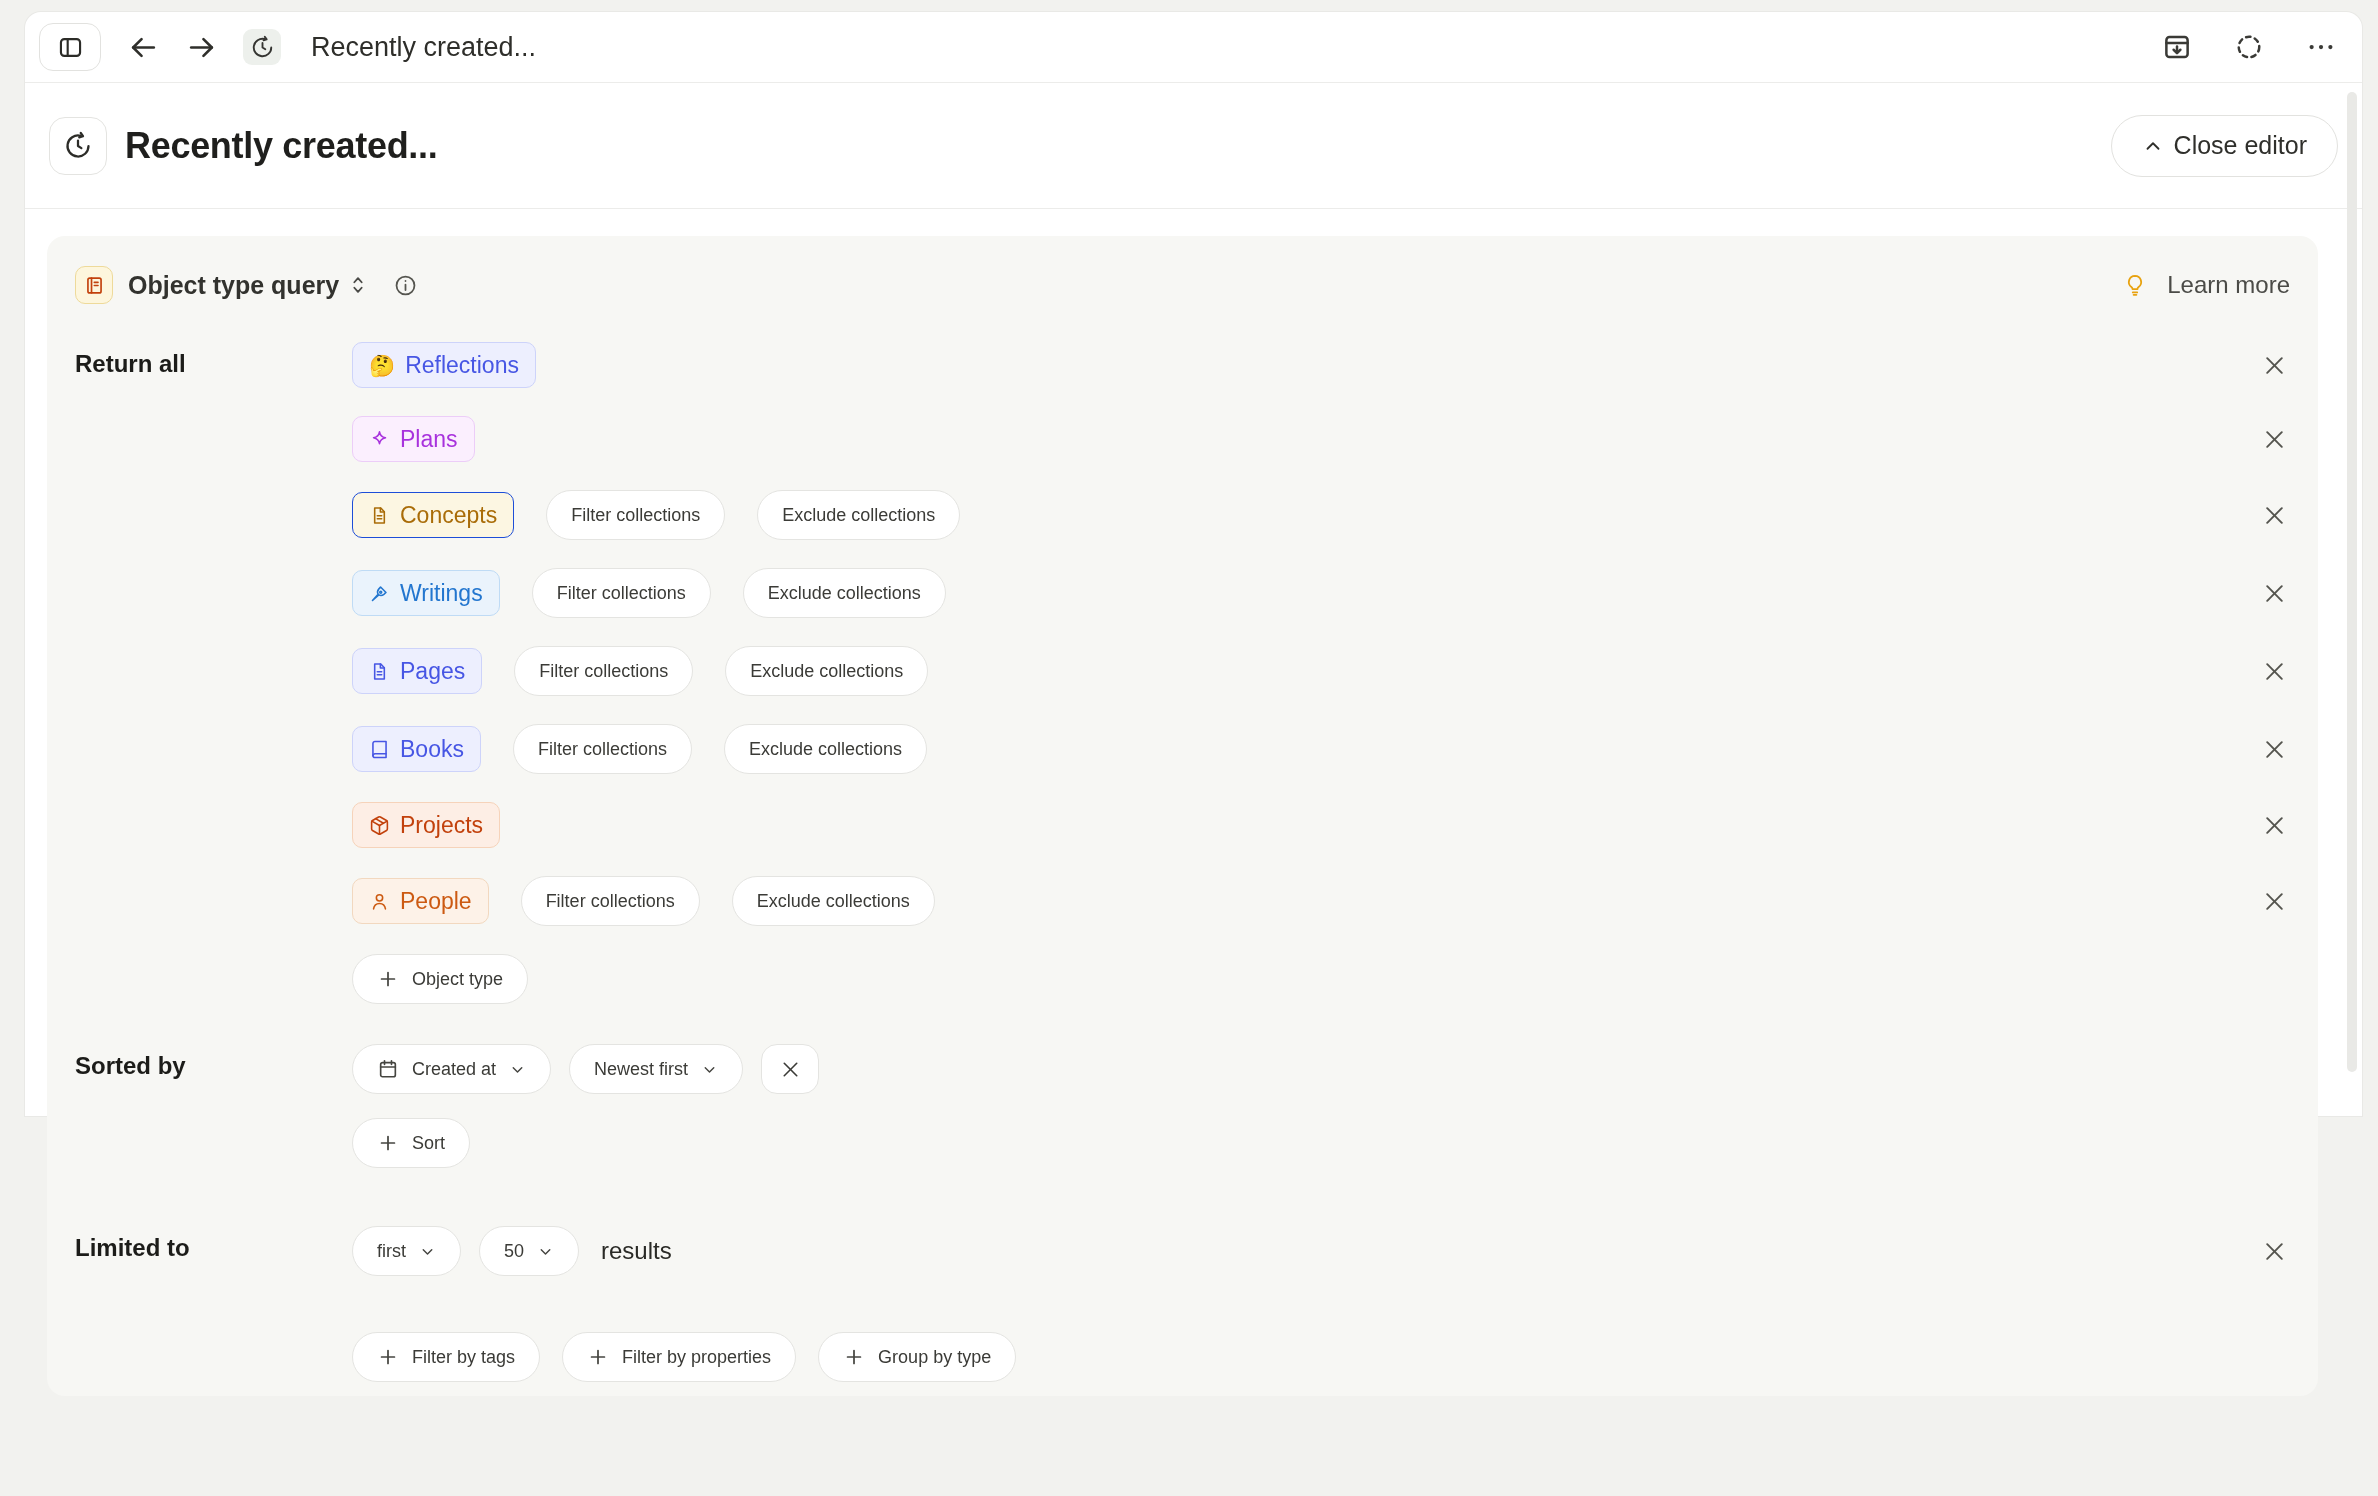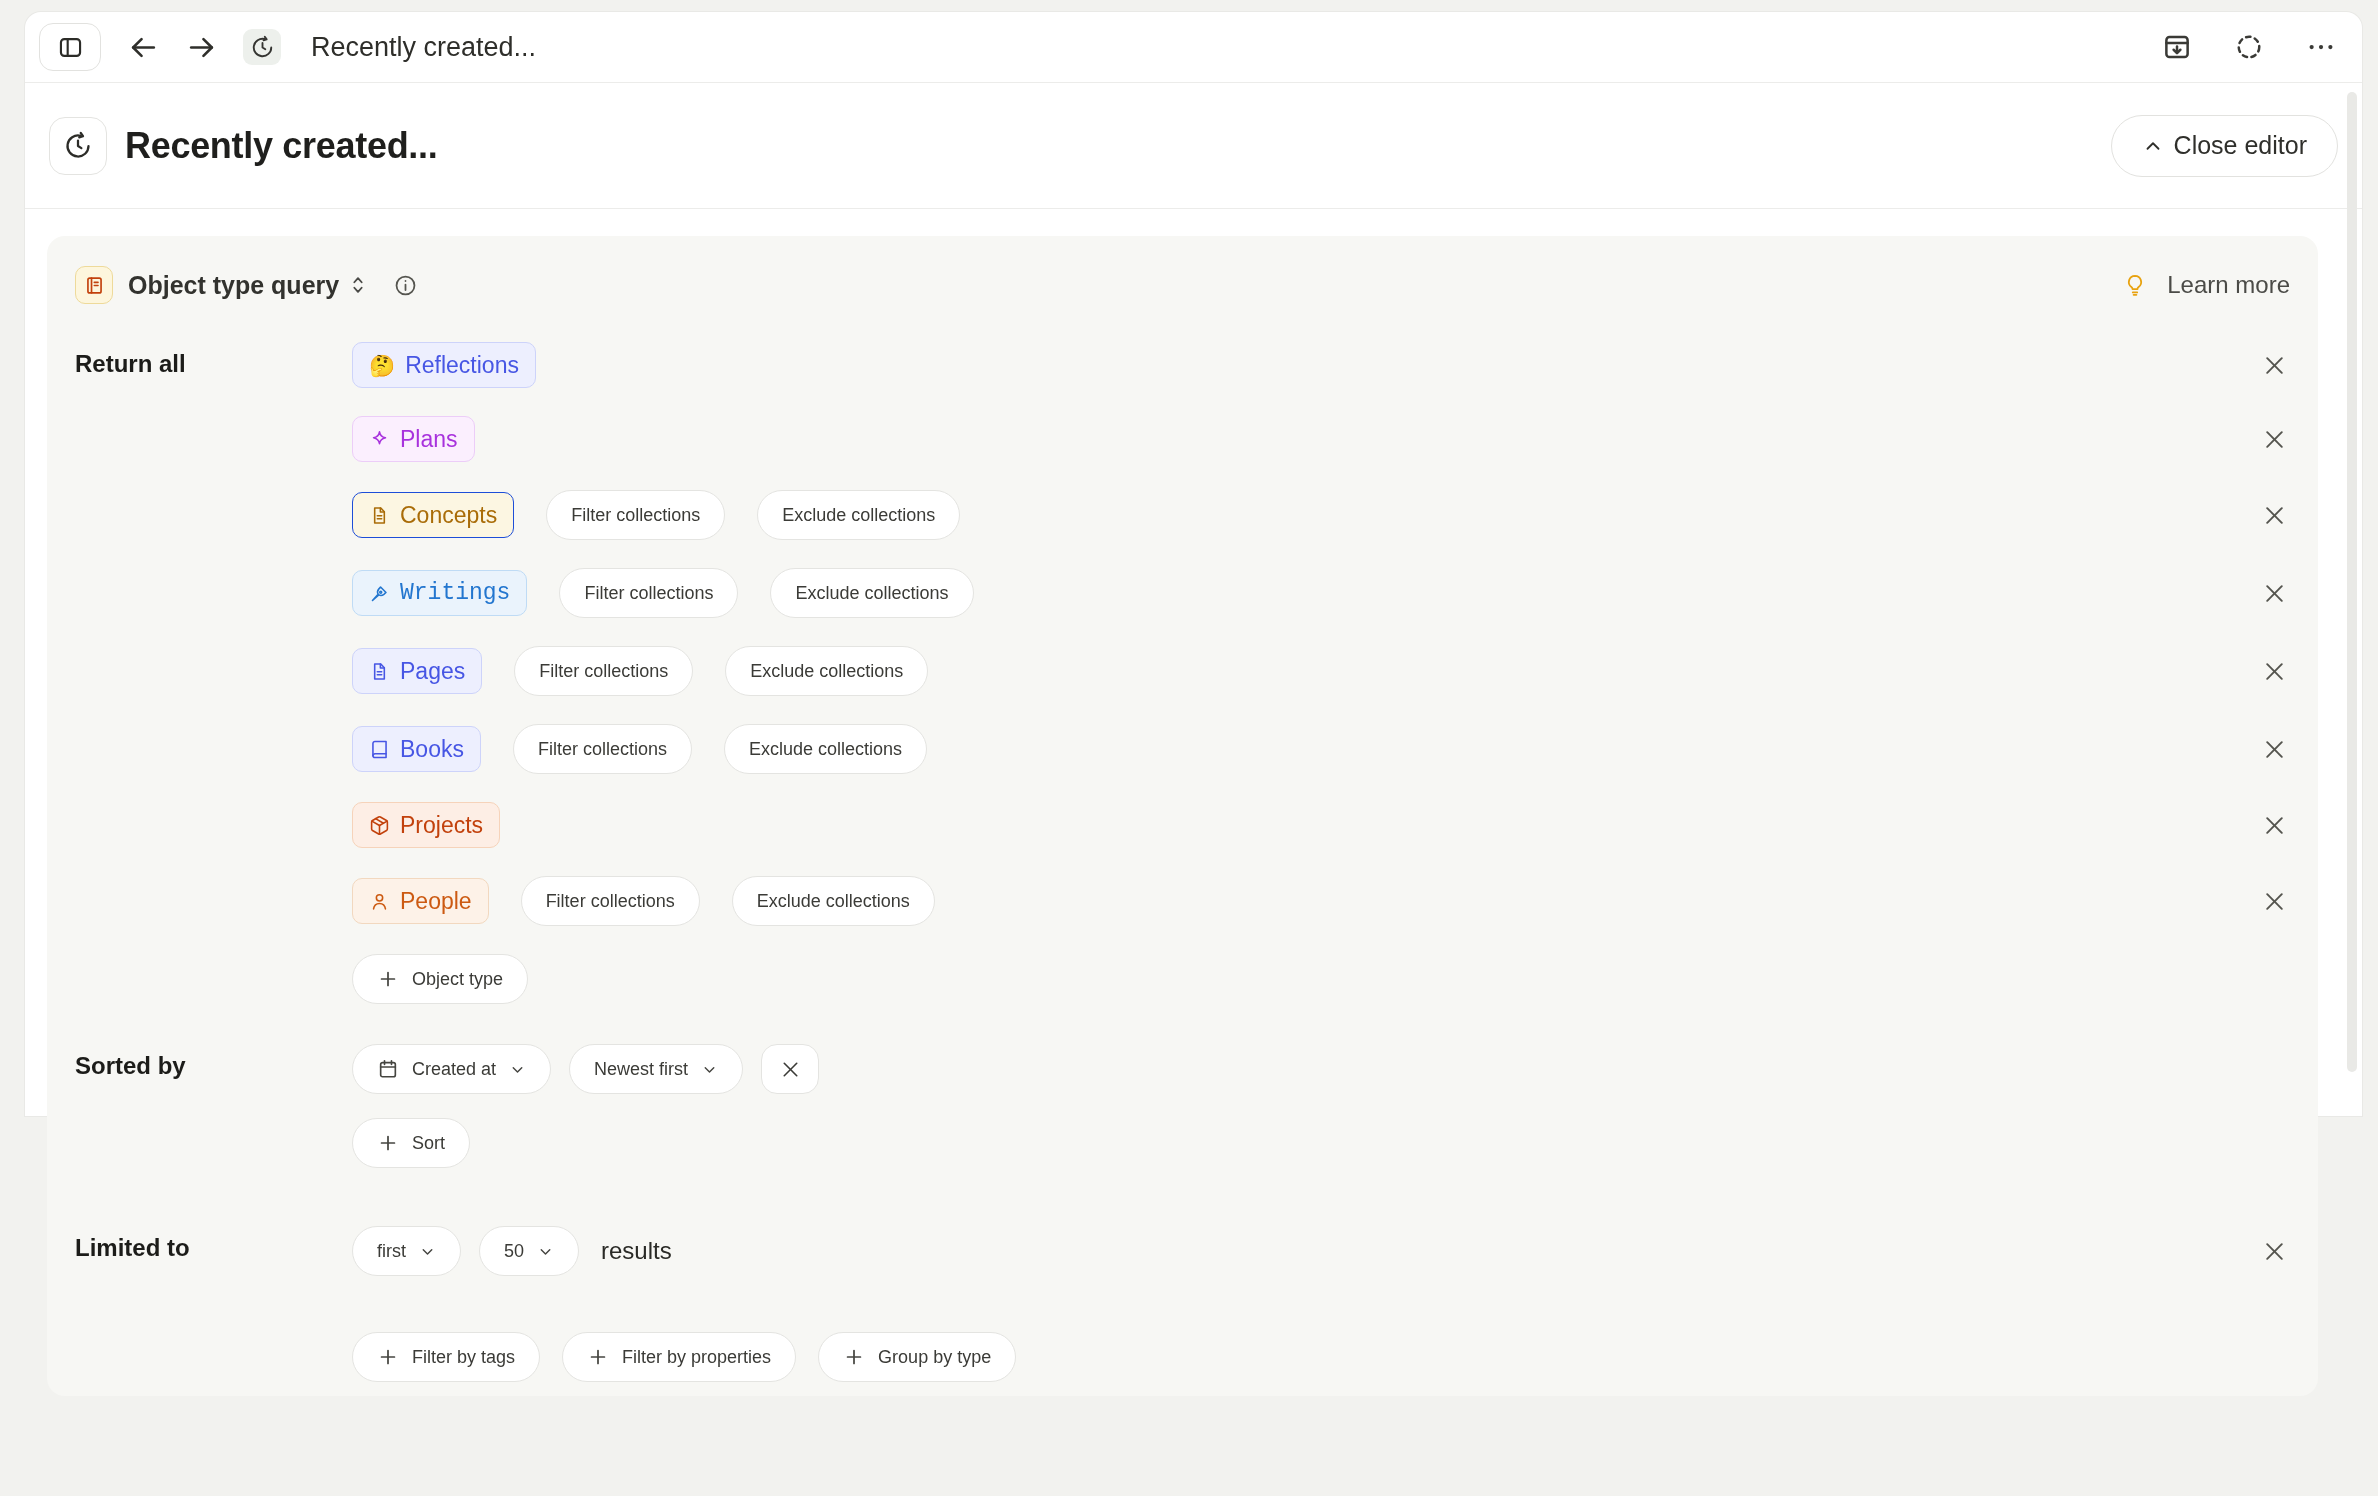--- a/index.html
+++ b/index.html
@@ -76,21 +76,21 @@
   .chip{
     height:44px;padding:0 16px;border-radius:10px;display:inline-flex;
     align-items:center;gap:10px;font-size:23px;font-weight:500;cursor:pointer;
   }
   .chip .cic{width:21px;height:21px;display:flex;align-items:center;justify-content:center;}
   .chip .emo{font-size:21px;line-height:1;}
   .c-indigo{color:#4756e4;background:#edeffe;border:1px solid #cdd3fa;}
   .c-purple{color:#a832dd;background:#fbeffe;border:1px solid #eccdf8;}
   .c-amber{color:#a96c08;background:#fcf6e2;border:1px solid #1d4ed8;}
   .c-violet{color:#952ee0;background:#f9effe;border:1px solid #e7c8fa;}
-  .c-blue{color:#2376cf;background:#eaf3fc;border:1px solid #bfdbf5;font-family:Liberation Mono, monospace;}
+  .c-blue{color:#2376cf;background:#eaf3fc;border:1px solid #bfdbf5;}
   .c-rust{color:#c2410c;background:#fdeee5;border:1px solid #f6d3ba;}
   .c-orange{color:#cc5a12;background:#fdf2e8;border:1px solid #f2d8bf;}
   
   .pill{
     height:50px;padding:0 24px;border-radius:25px;background:#fff;
     border:1px solid #e4e4e1;display:inline-flex;align-items:center;gap:13px;
     font-size:18px;color:#3b3b37;cursor:pointer;font-family:inherit;white-space:nowrap;
   }
   .pill .pic{width:22px;height:22px;display:flex;color:#454540;}
   .pill .chev{width:17px;height:17px;display:flex;color:#454540;}

